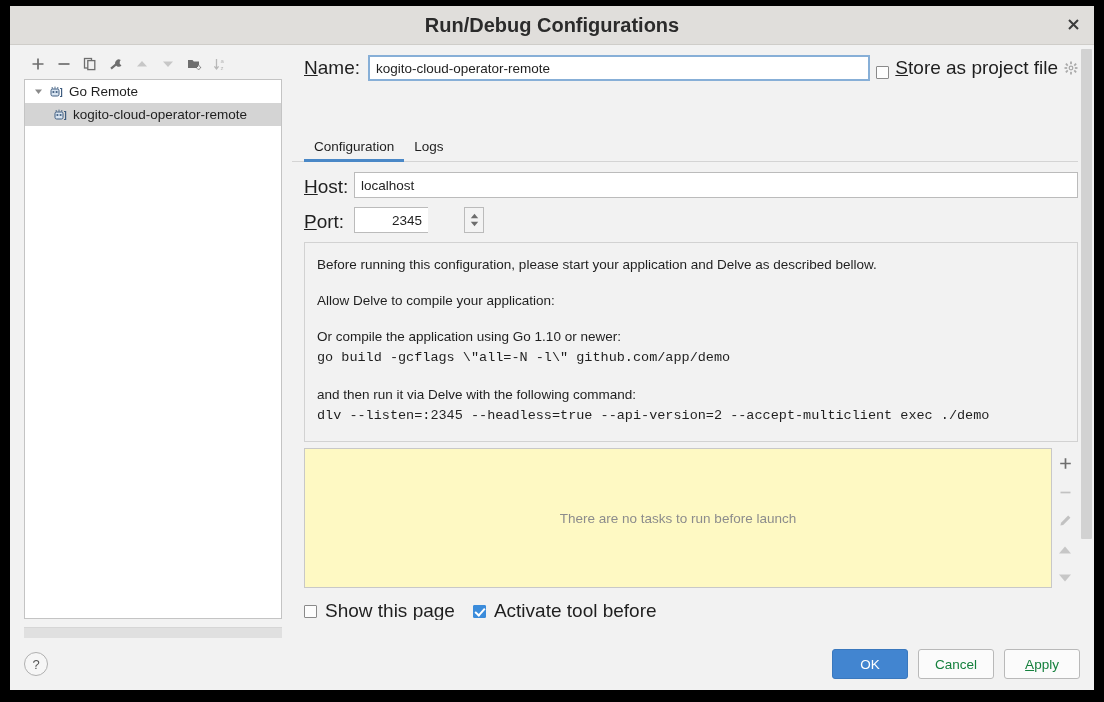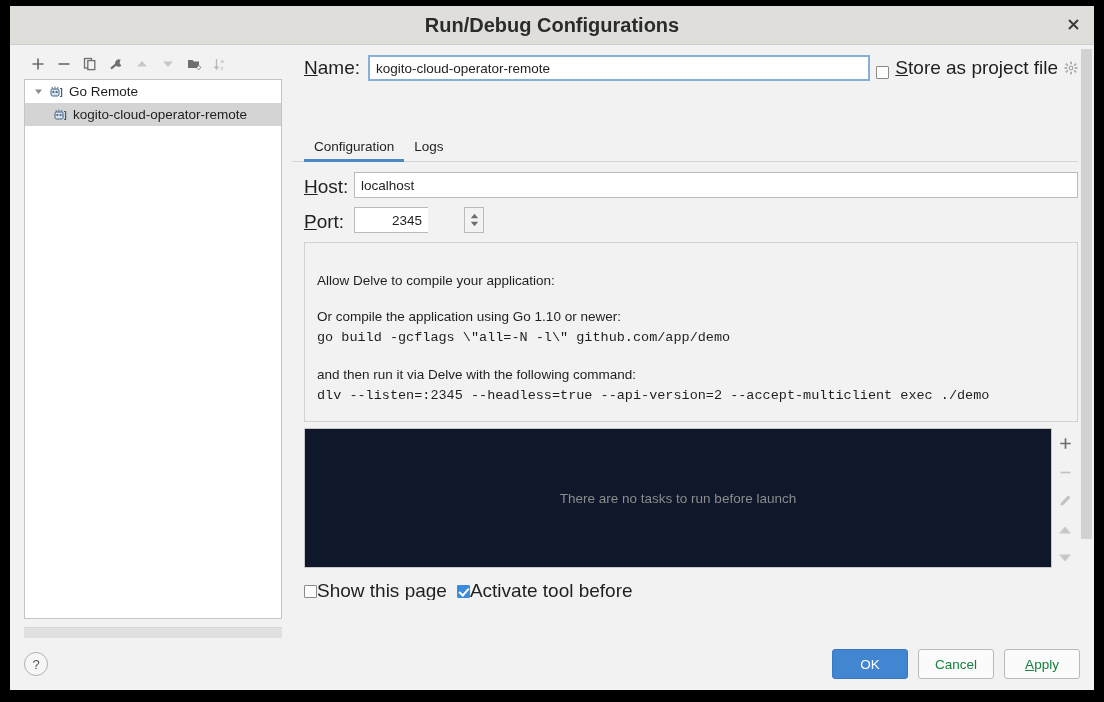--- a/index.html
+++ b/index.html
@@ -322,21 +322,21 @@
     background: #d0d0d0;
   }
   #bl-panel {
     display: flex;
     margin-top: 6px;
     height: 140px;
   }
   #bl-list {
     flex: 1 1 auto;
     border: 1px solid #c8c8c8;
-    background: #0f172a;
+    background: #fef9c3;
     display: flex;
     align-items: center;
     justify-content: center;
   }
   #bl-empty {
     font-size: 13.5px;
     color: #8c8c8c;
   }
   #bl-actions {
     width: 26px;
@@ -352,21 +352,21 @@
     height: 20px;
     display: flex;
     align-items: center;
     justify-content: center;
     cursor: pointer;
   }
 
   #bottom-checks {
     display: flex;
     align-items: center;
-    gap: 0;
+    gap: 8px;
     margin-top: 14px;
     height: 18px;
     overflow: hidden;
   }
   #bottom-checks .lbl { margin-right: 10px; }
 
   
   #vscroll {
     position: absolute;
     right: 2px;
@@ -592,20 +592,21 @@
                   <path d="M4.5,0.8 L8.2,5.2 L0.8,5.2 Z" fill="#6d6d6d"></path>
                 </svg>
               <svg width="9" height="6" viewBox="0 0 9 6">
                   <path d="M4.5,5.2 L0.8,0.8 L8.2,0.8 Z" fill="#6d6d6d"></path>
                 </svg>
             </div>
           </div>
         </div>
 
         <div id="info-box">
+          <div class="p-text">Before running this configuration, please start your application and Delve as described bellow.</div>
           <div class="gap"></div>
           <div class="p-text">Allow Delve to compile your application:</div>
           <div class="gap"></div>
           <div class="p-text">Or compile the application using Go 1.10 or newer:</div>
           <div class="p-code">go build -gcflags \"all=-N -l\" github.com/app/demo</div>
           <div class="gap"></div>
           <div class="p-text">and then run it via Delve with the following command:</div>
           <div class="p-code">dlv --listen=:2345 --headless=true --api-version=2 --accept-multiclient exec ./demo</div>
         </div>
 

